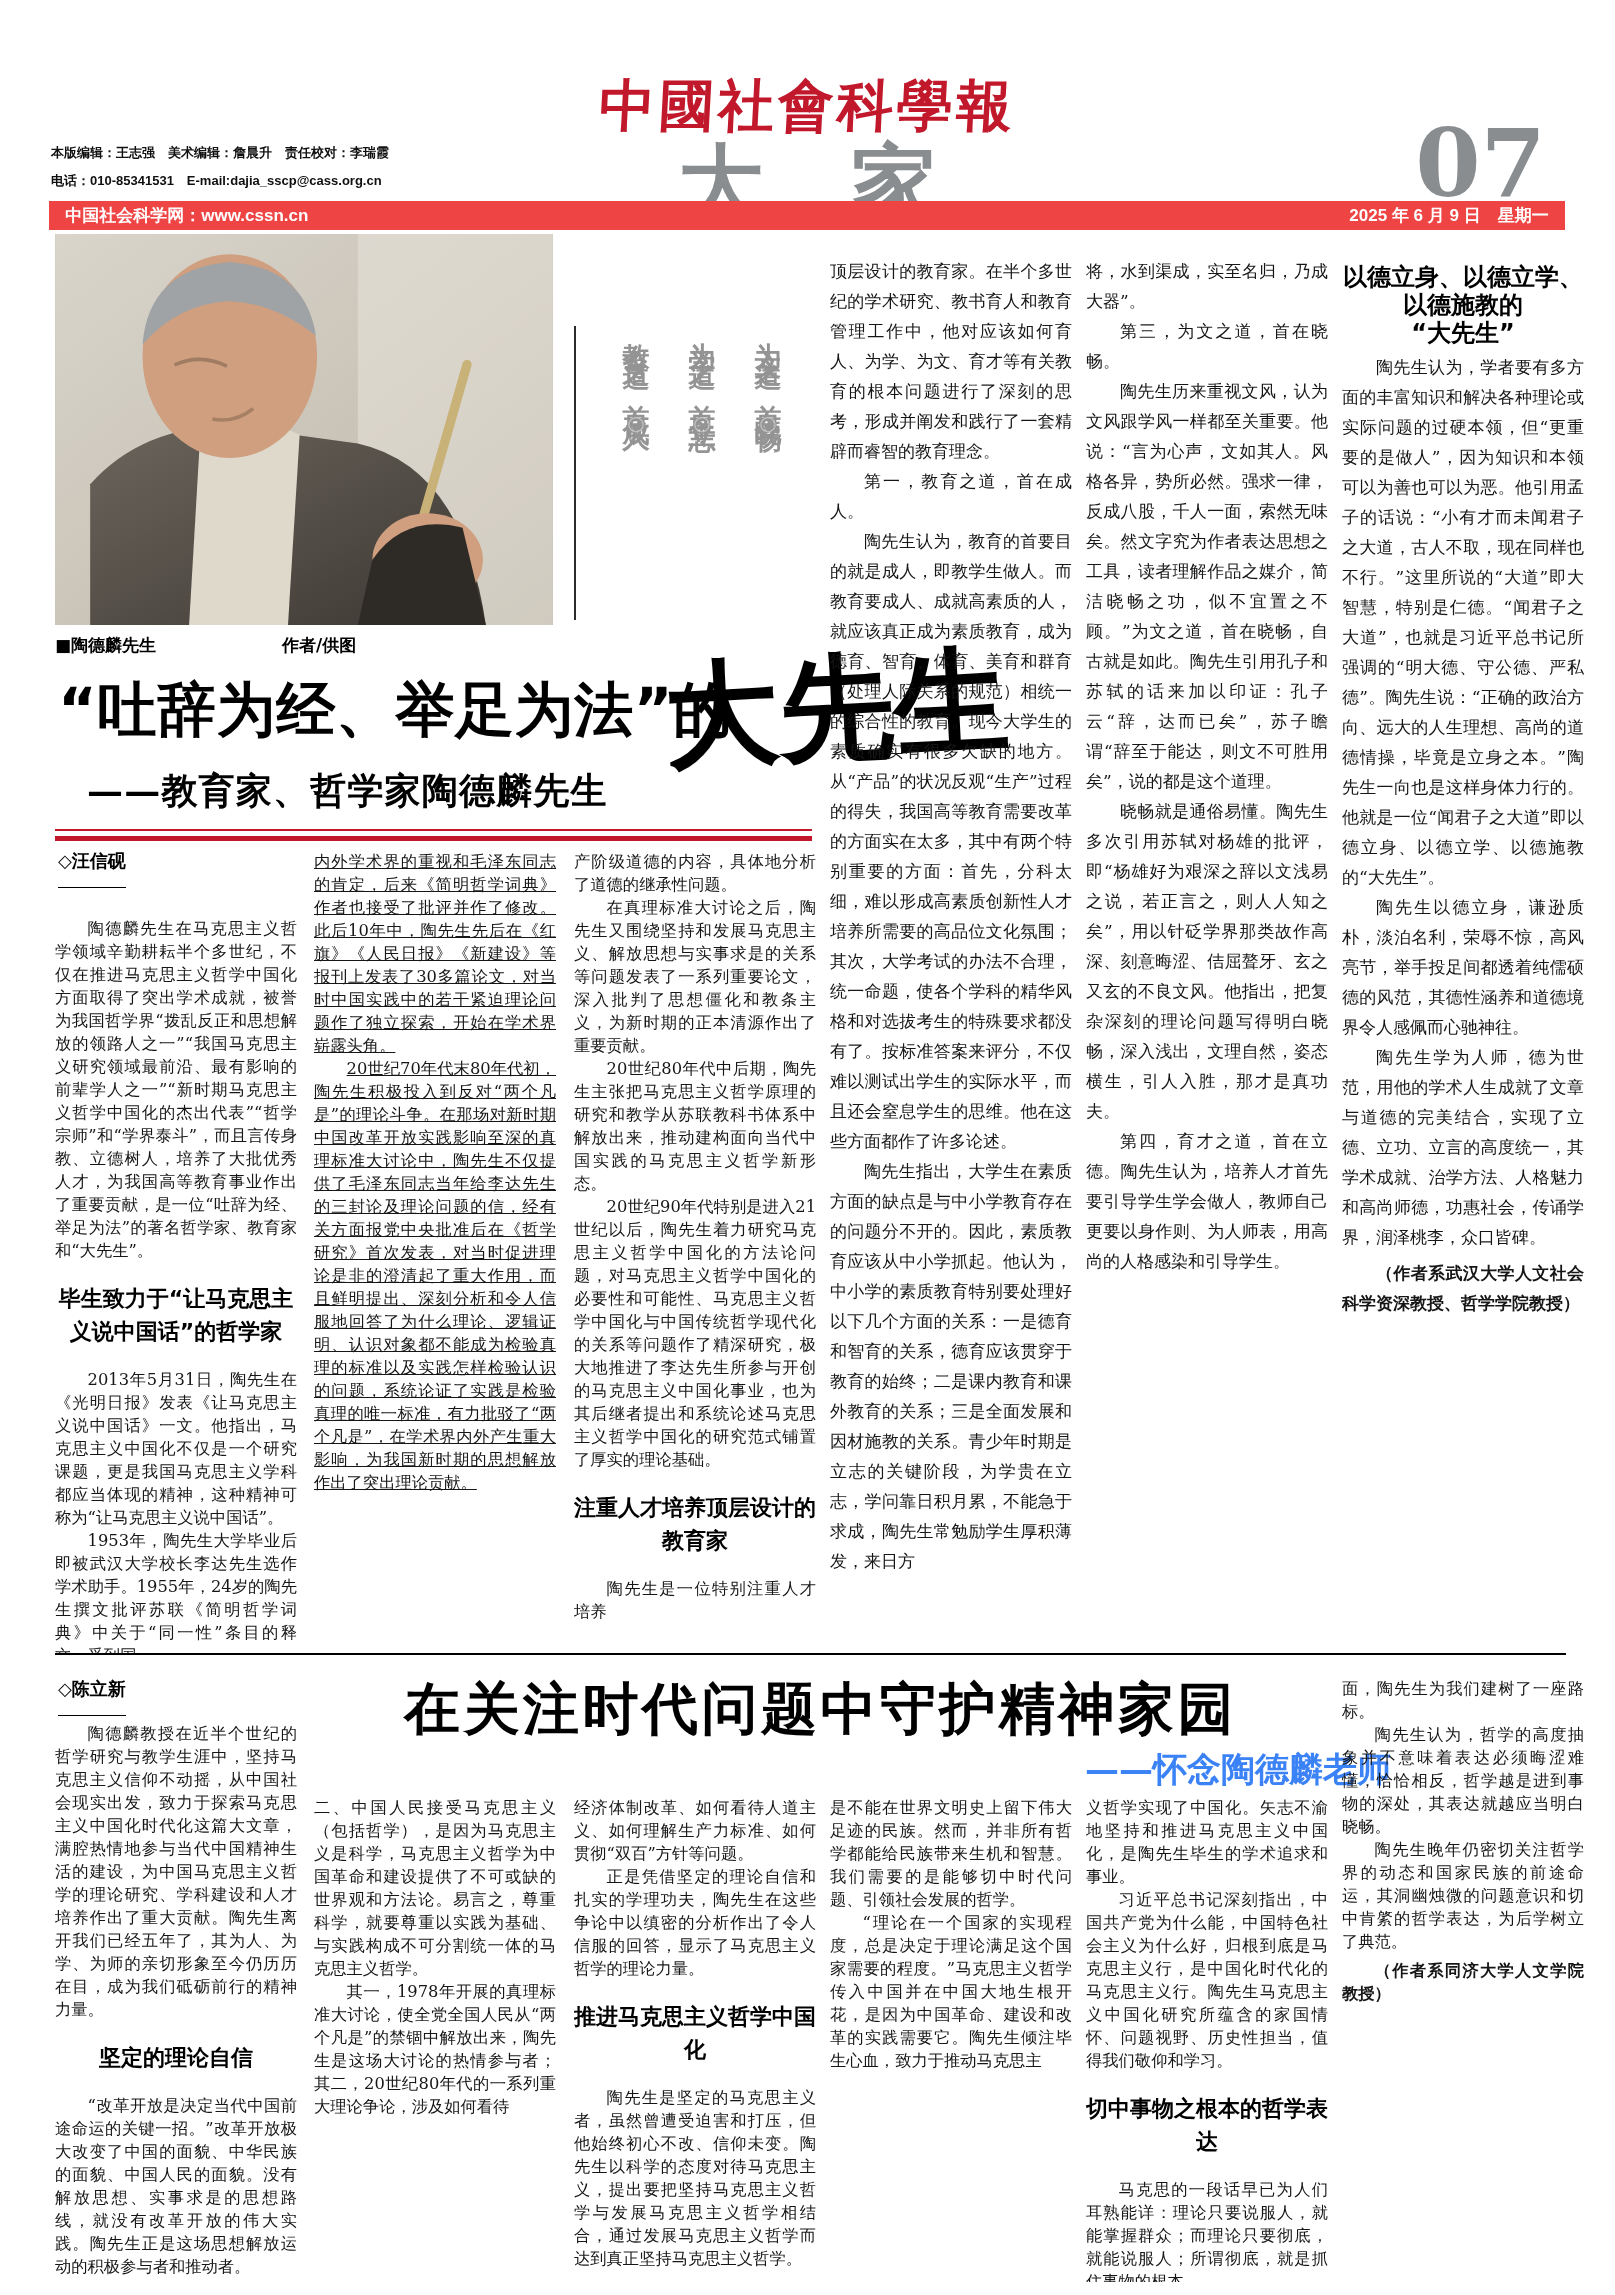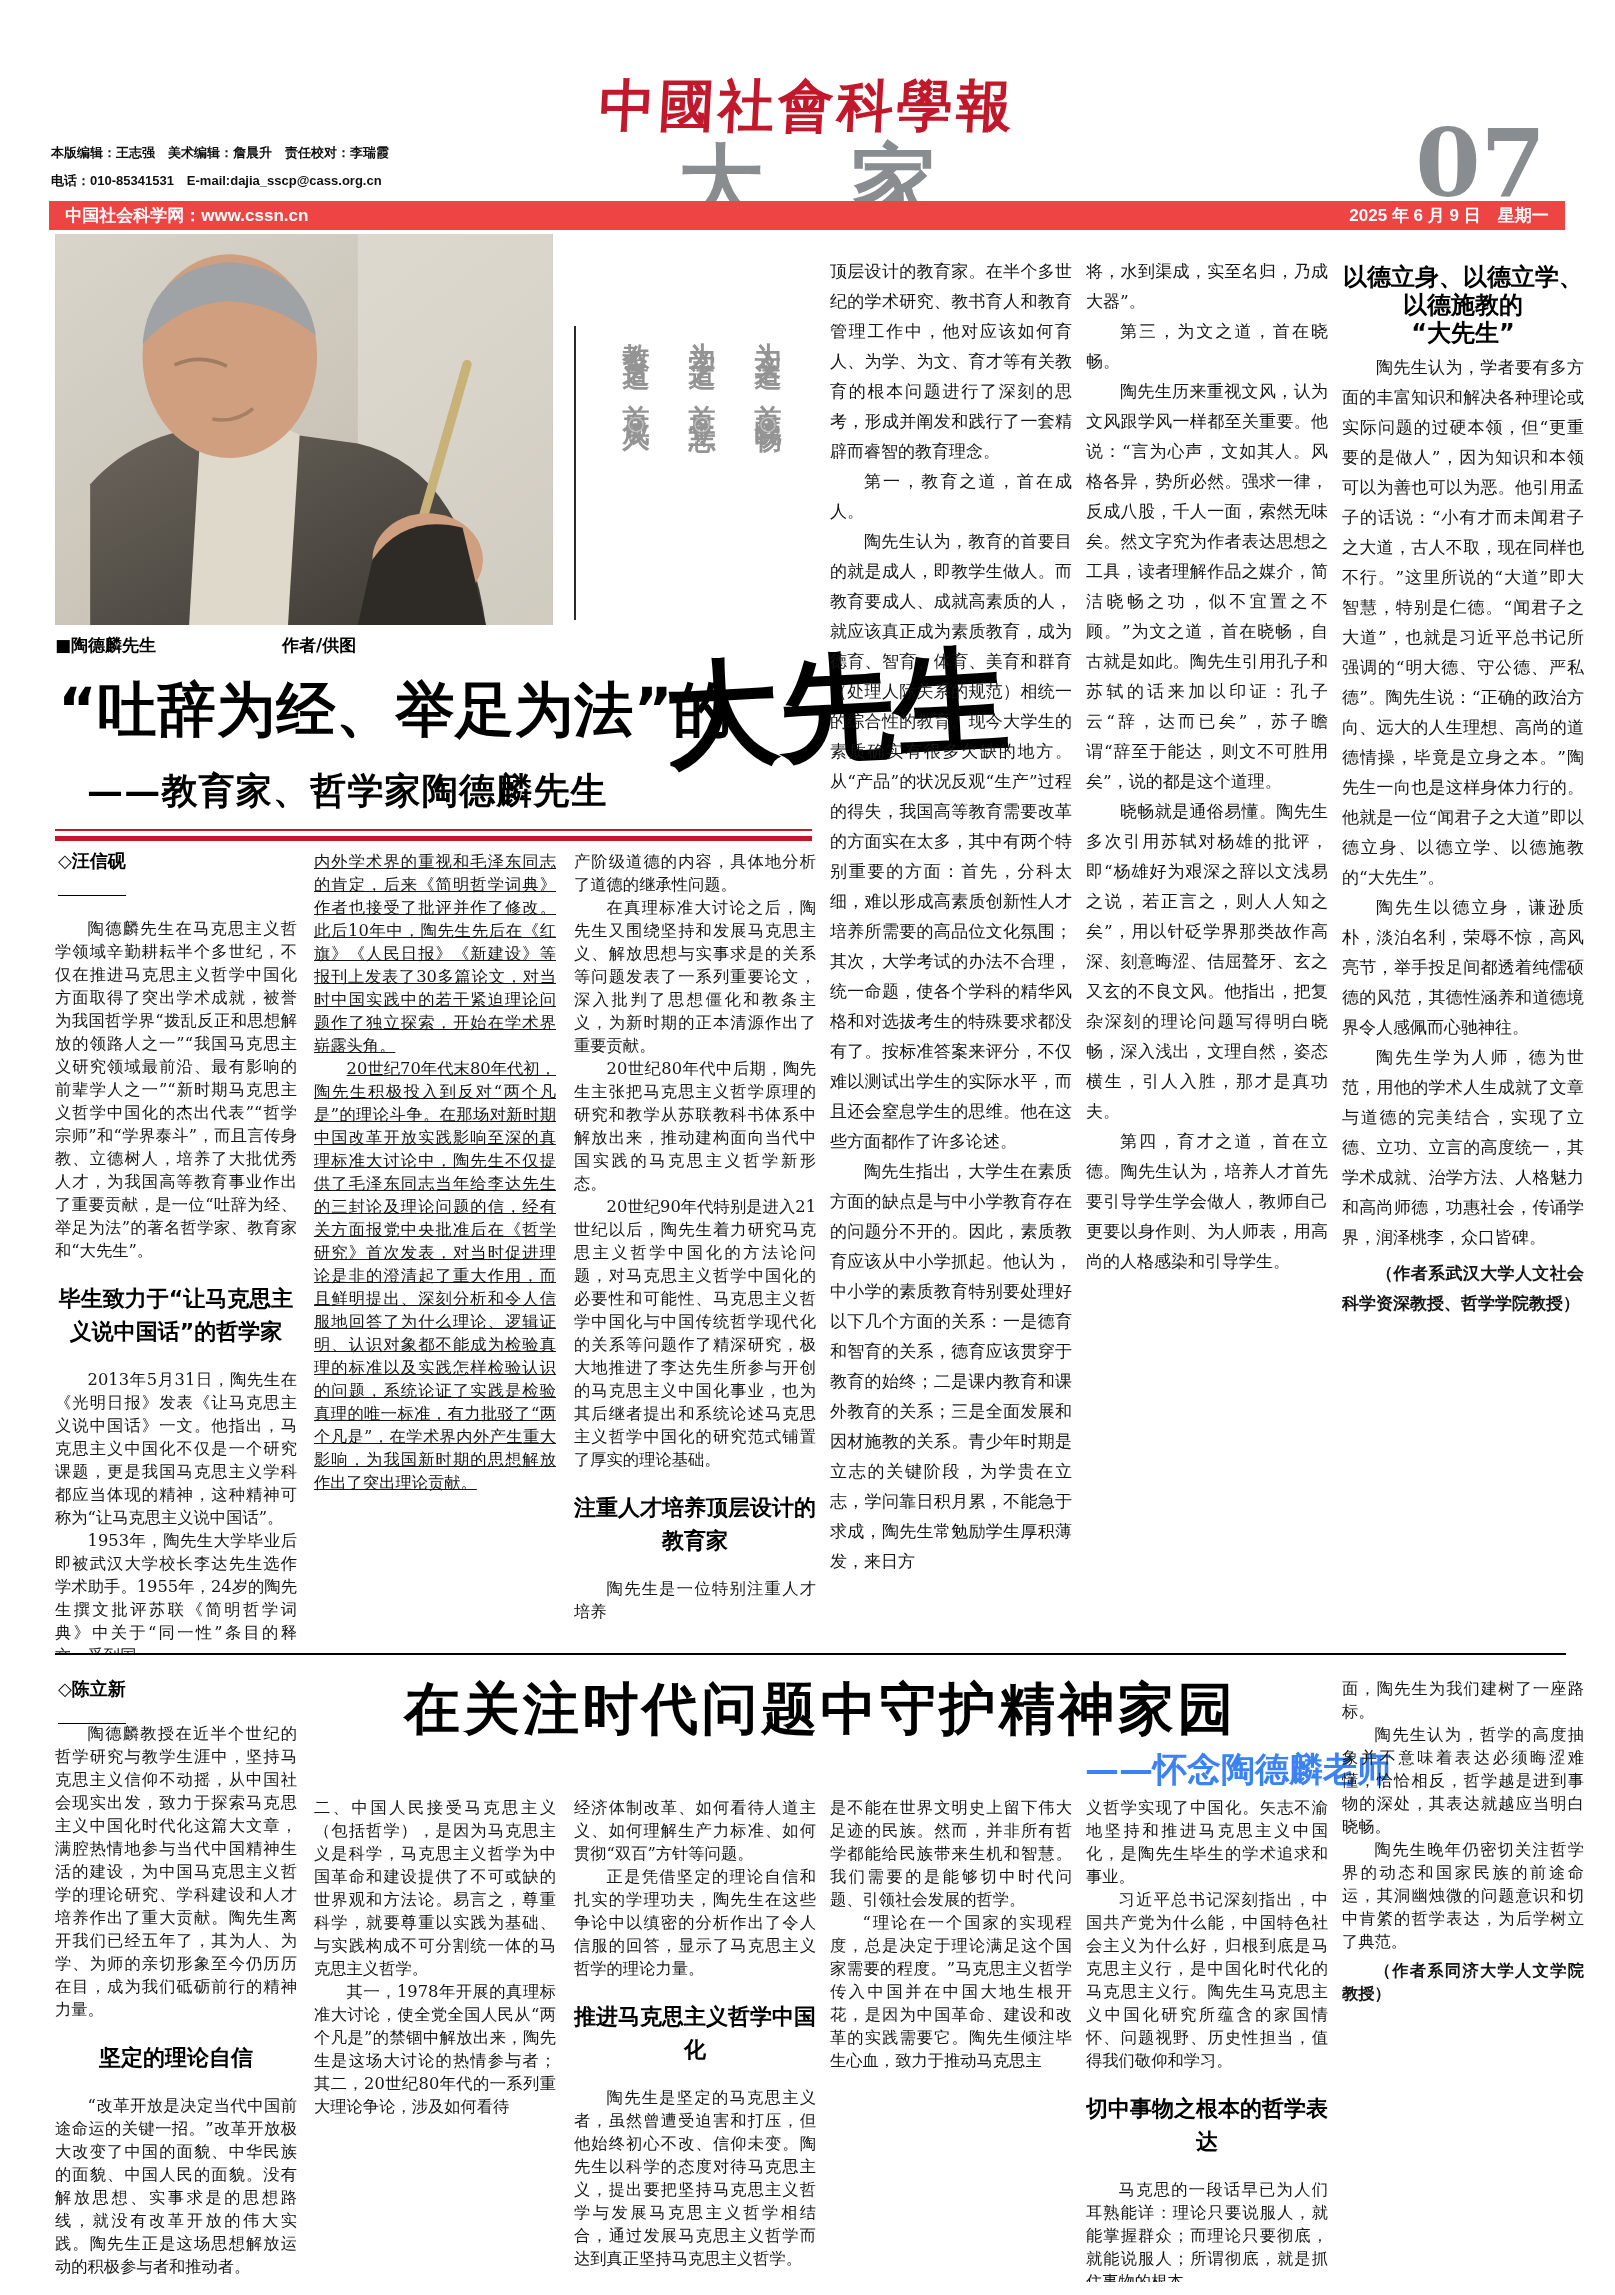--- a/index.html
+++ b/index.html
@@ -43,21 +43,21 @@
   .hl-quote{left:58px;top:671px;font-size:59px;font-weight:900;
     color:#000;font-family:"DejaVu Sans",sans-serif;letter-spacing:0.6px;}
   .hl-name{left:664px;top:632px;font-size:115px;font-weight:bold;
     color:#000;font-family:"DejaVu Serif",serif;transform:rotate(-3deg);}
   .hl-sub{left:87px;top:767px;font-size:36px;font-weight:bold;
     color:#000;font-family:"DejaVu Serif",serif;letter-spacing:1.2px;}
   .red-rule-thin{left:55px;top:829px;width:757px;height:2.3px;background:#c2182b;}
   .red-rule-thick{left:55px;top:836px;width:757px;height:5.2px;background:#c2182b;}
 
   .byline{font-family:"DejaVu Sans",sans-serif;font-size:18px;font-weight:bold;
-    color:#000;border-bottom:1.7px solid #000;padding-bottom:22px;}
+    color:#000;border-bottom:1.7px solid #000;padding-bottom:14px;}
 
   
   .col{position:absolute;width:242px;text-align:justify;overflow:hidden;color:#161616;}
   .tight{font-size:16.3px;line-height:23px;}
   .loose{font-size:17px;line-height:30px;}
   .para{margin:0;text-indent:2em;}
   .para.cont{text-indent:0;}
   .col-h{font-family:"DejaVu Sans",sans-serif;font-weight:bold;font-size:22px;
     line-height:33px;text-align:center;text-indent:0;margin:20px 0;color:#000;}
   .credit{font-family:"DejaVu Sans",sans-serif;font-weight:bold;margin:5.8px 0 0 0;

